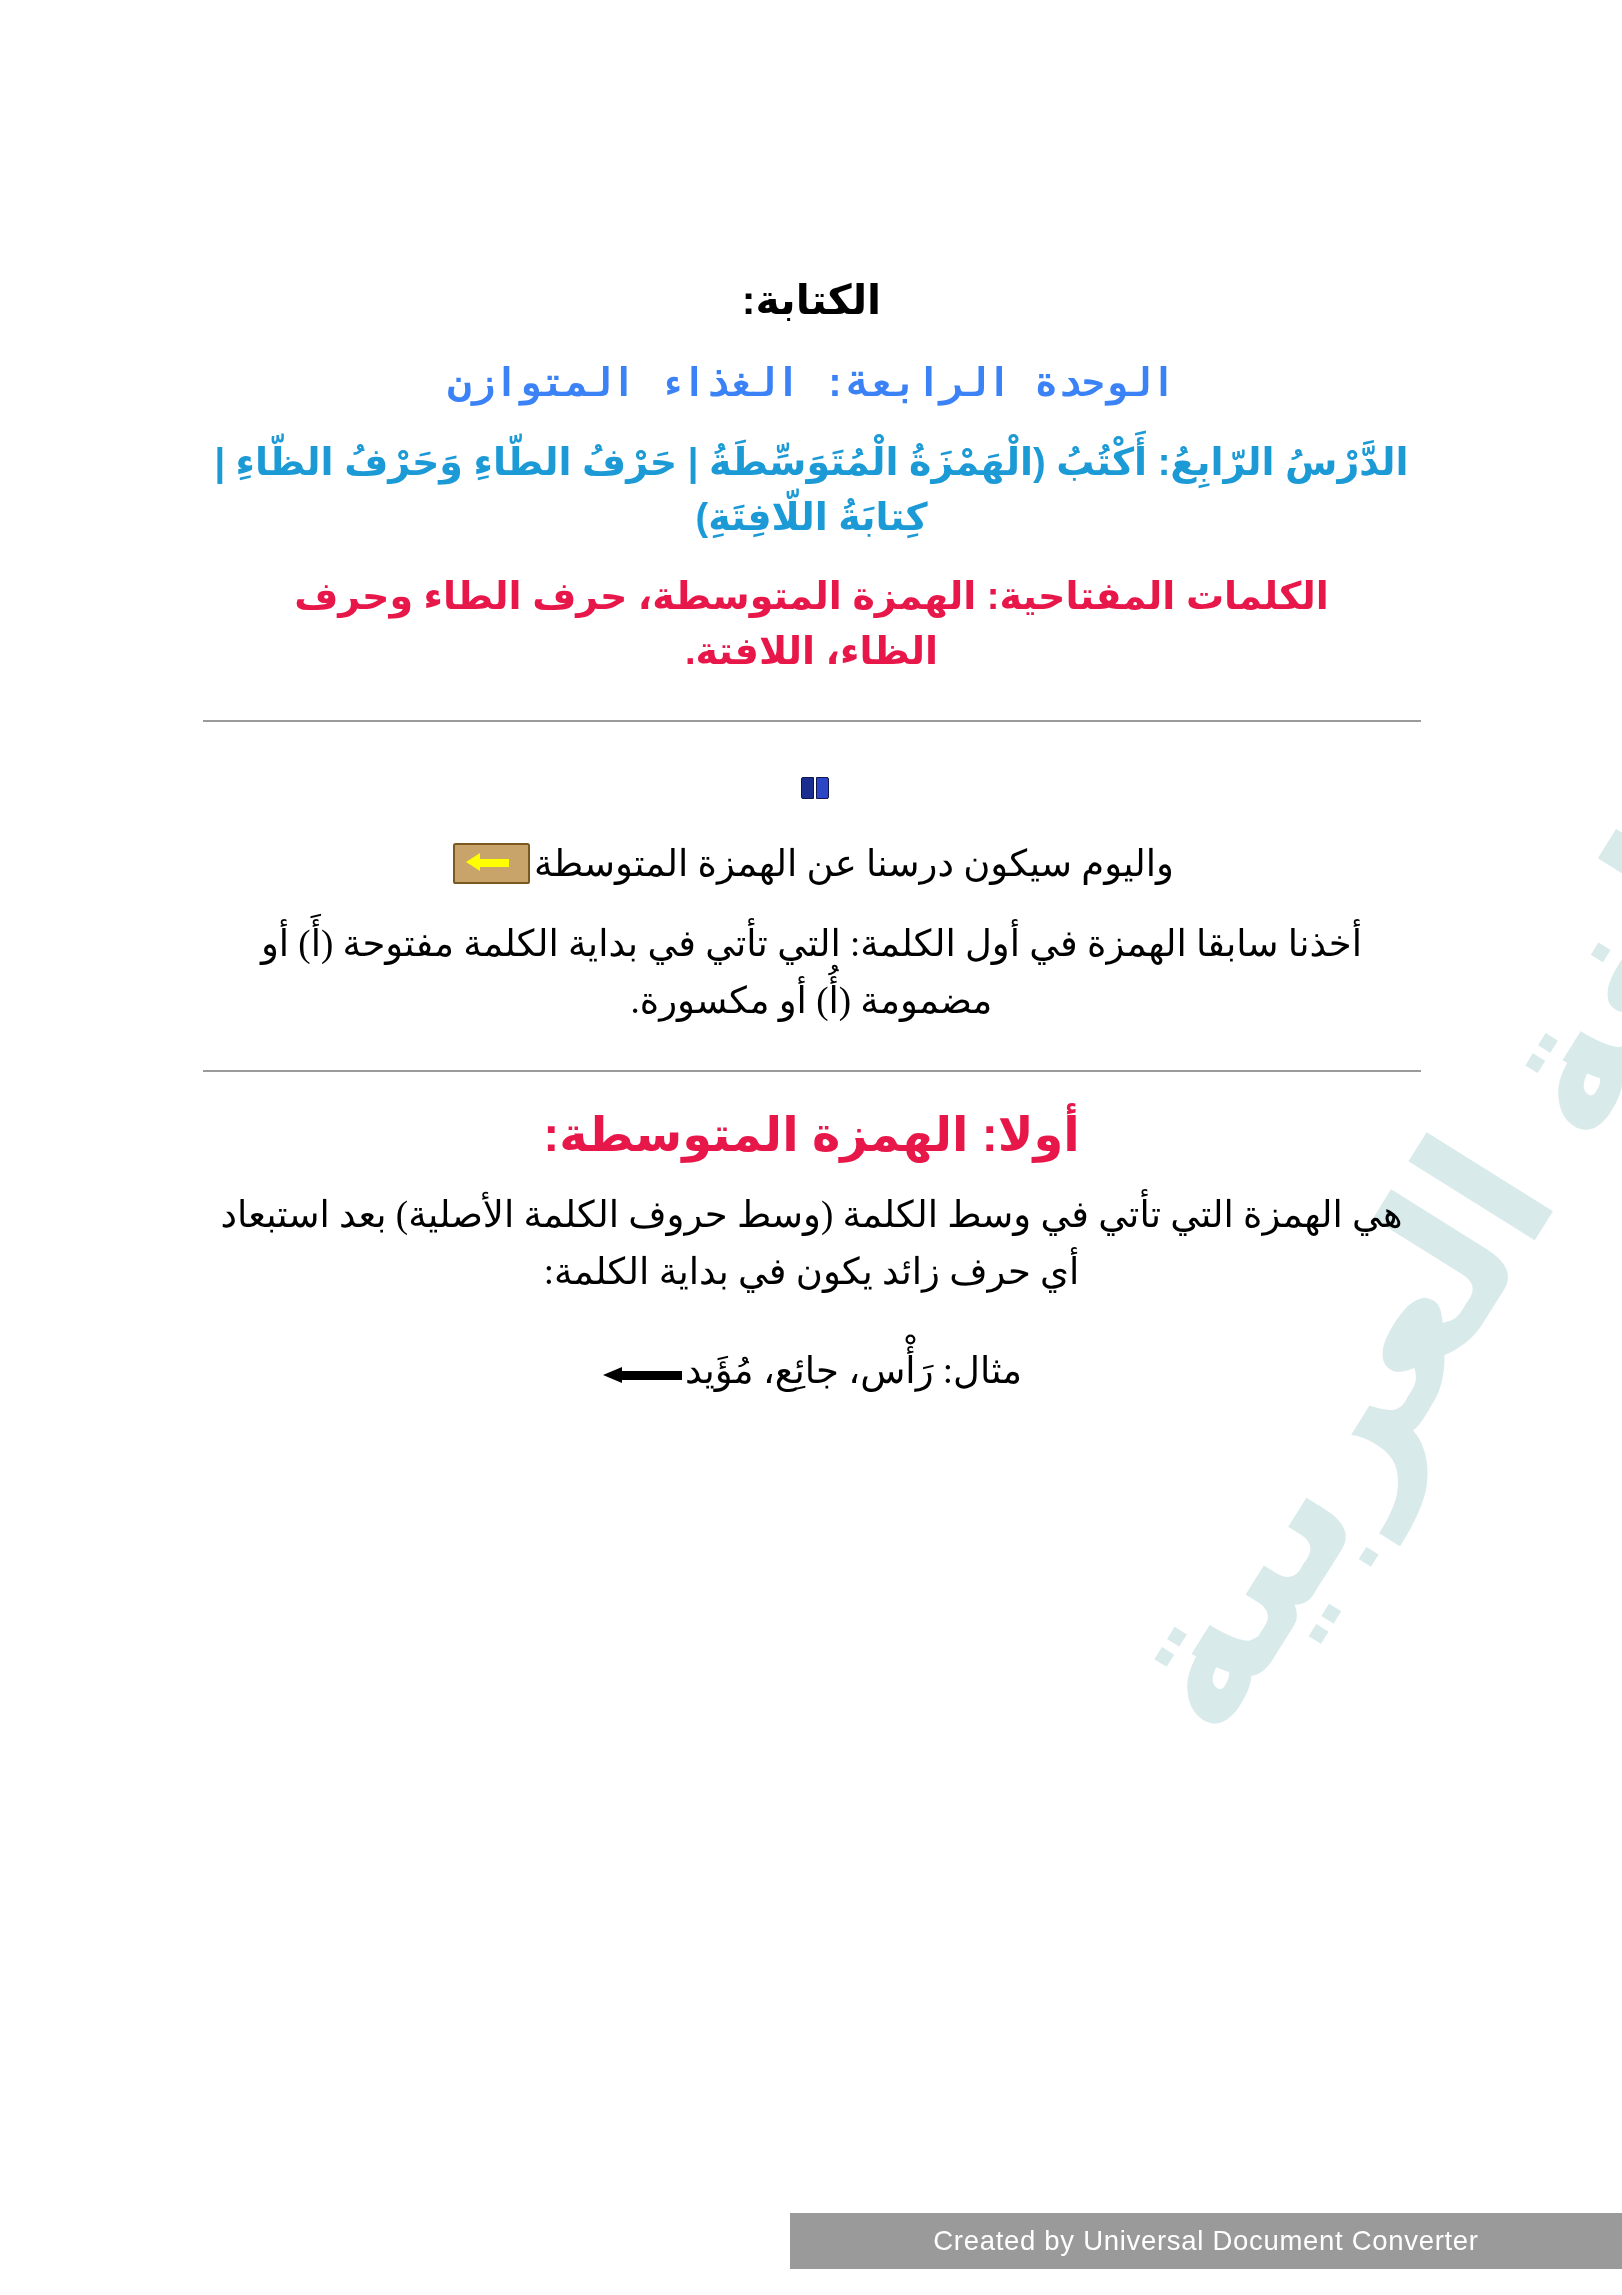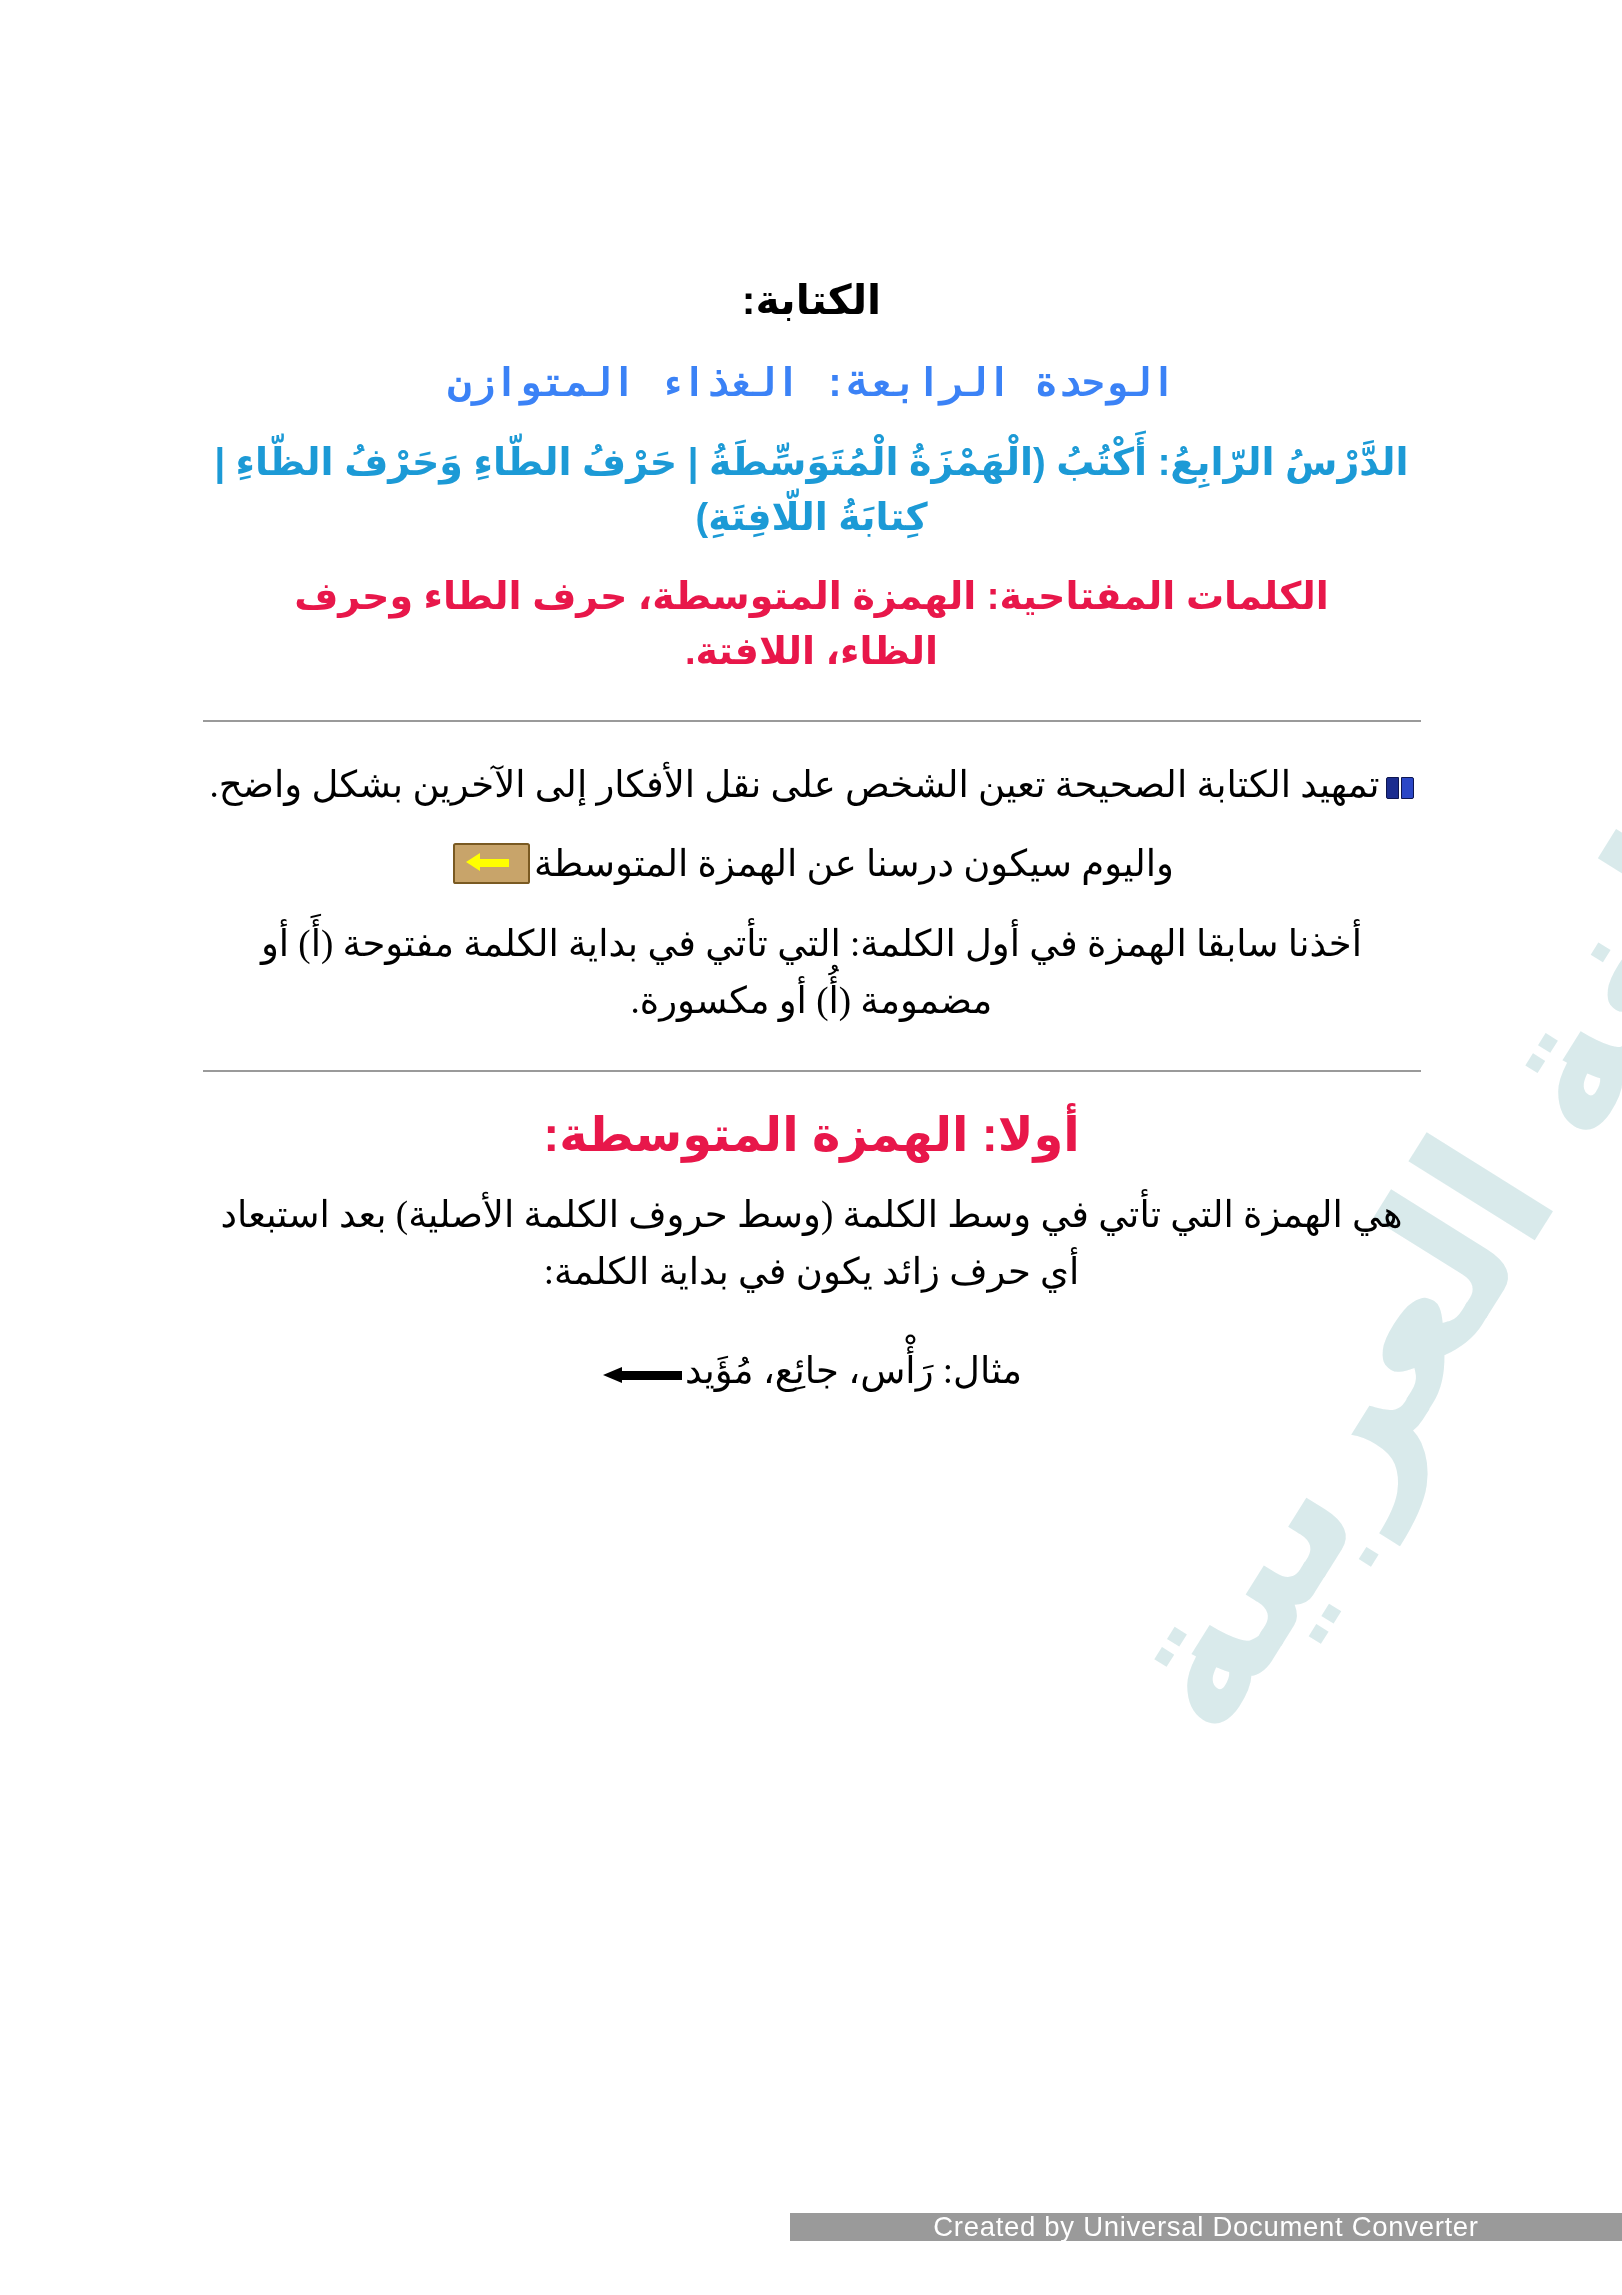--- a/index.html
+++ b/index.html
@@ -197,21 +197,21 @@
     border-bottom: 8.5px solid transparent;
     border-right: 19.6px solid #000000;
   }
 
   
   .footer-banner {
     position: absolute;
     left: 790px;
     top: 2213px;
     width: 832px;
-    height: 28px;
+    height: 56px;
     background: #9a9a9a;
     color: #ffffff;
     font-family: "Liberation Sans", "DejaVu Sans", sans-serif;
     font-size: 27.5px;
     letter-spacing: 0.7px;
     display: flex;
     align-items: center;
     justify-content: center;
     direction: ltr;
     z-index: 5;
@@ -230,21 +230,21 @@
 
   <h2 class="title-blue center">الوحدة الرابعة: الغذاء المتوازن</h2>
 
   <h3 class="title-blue2 center">الدَّرْسُ الرّابِعُ: أَكْتُبُ (الْهَمْزَةُ الْمُتَوَسِّطَةُ | حَرْفُ الطّاءِ وَحَرْفُ الظّاءِ | كِتابَةُ اللّافِتَةِ)</h3>
 
   <p class="title-red center">الكلمات المفتاحية: الهمزة المتوسطة، حرف الطاء وحرف الظاء، اللافتة.</p>
 
   <hr class="rule">
 
   <p class="body-par">
-    <span class="book-icon"><span class="b-l"></span><span class="b-r"></span></span><span>تمهيد الكتابة الصحيحة تعين الشخص على نقل الأفكار إلى الآخرين بشكل واضح.</span>
+    <span class="book-icon"><span class="b-l"></span><span class="b-r"></span></span>
   </p>
 
   <p class="body-par">
     <span>واليوم سيكون درسنا عن الهمزة المتوسطة</span><span class="arrow-box"><span class="shaft"></span><span class="head"></span></span>
   </p>
 
   <p class="body-par indent-1">أخذنا سابقا الهمزة في أول الكلمة: التي تأتي في بداية الكلمة مفتوحة (أَ) أو مضمومة (أُ) أو مكسورة.</p>
 
   <hr class="rule">
 

